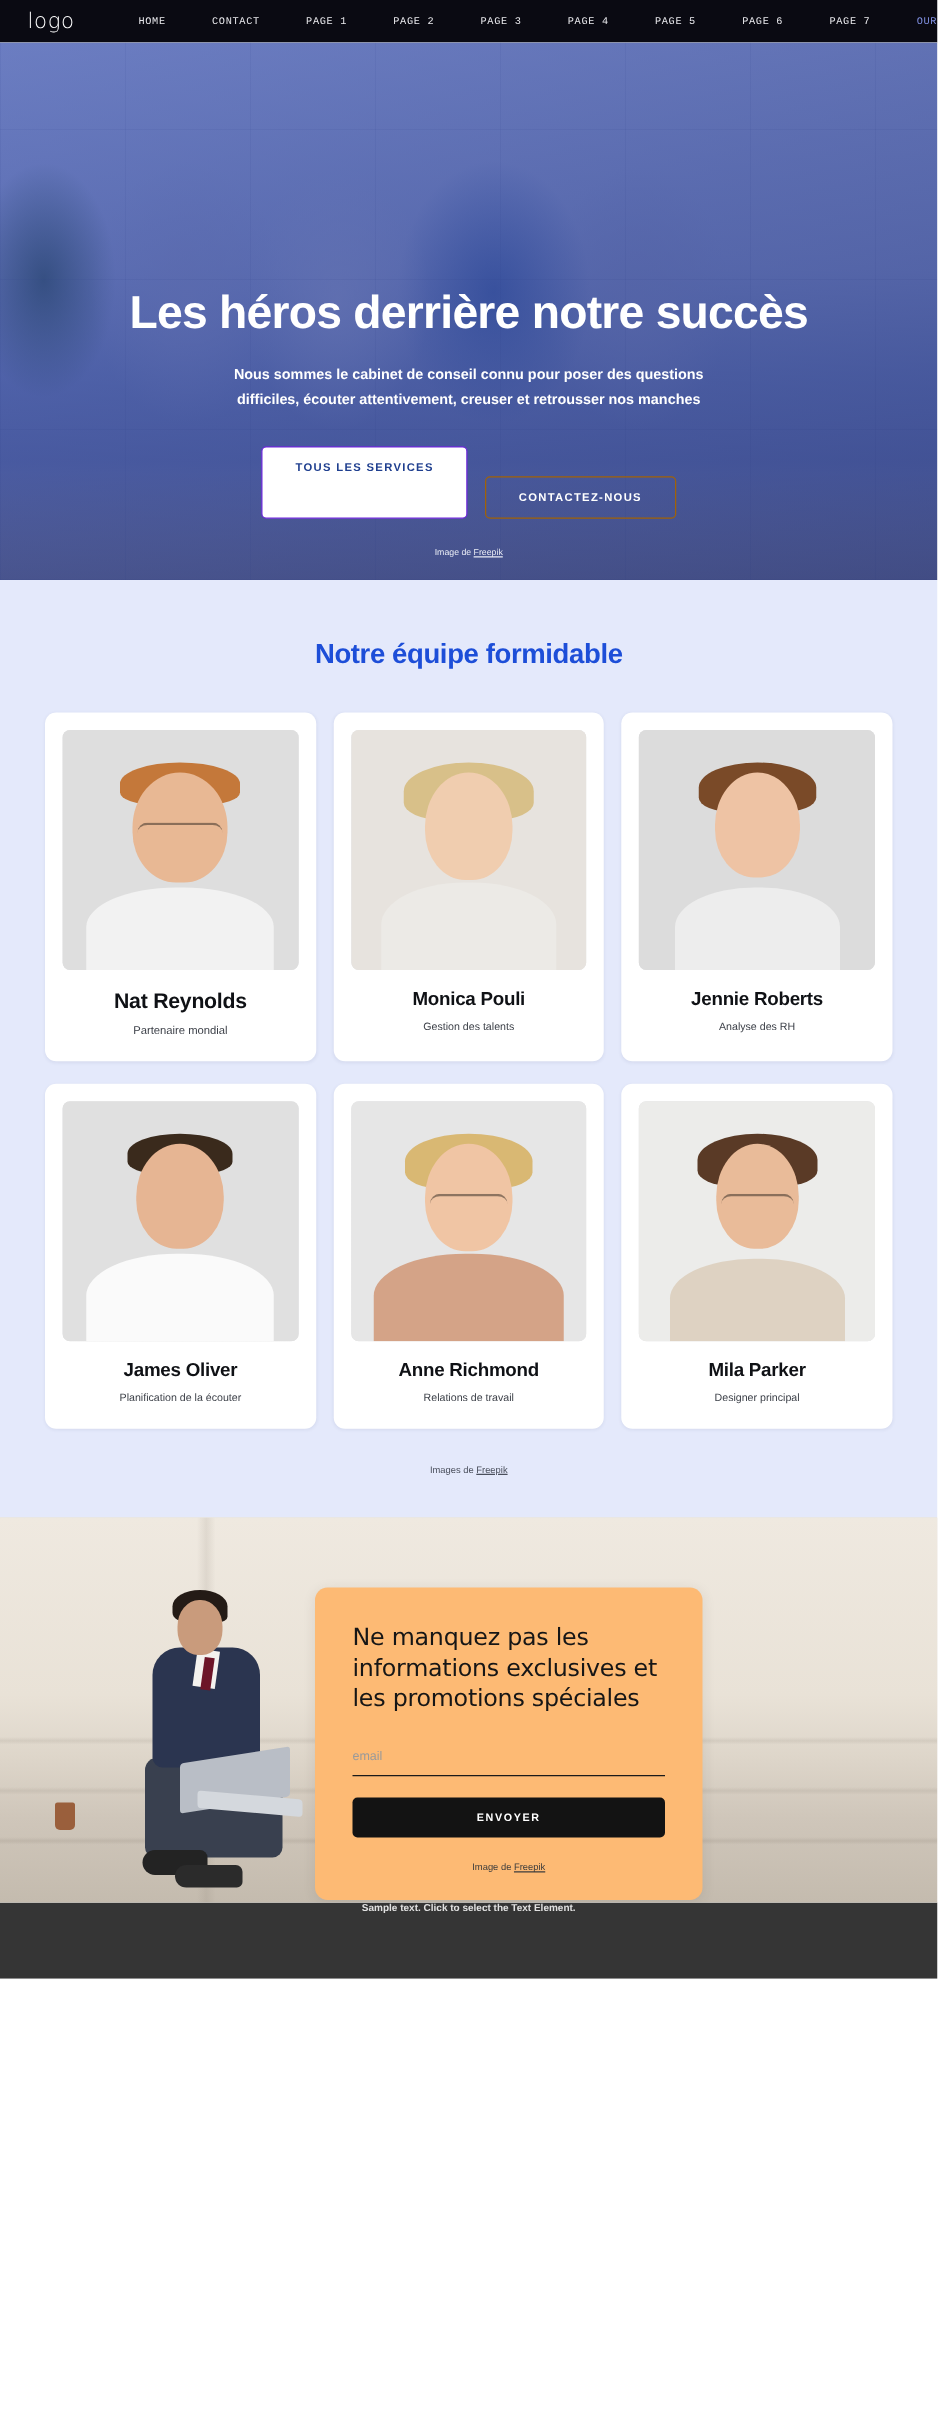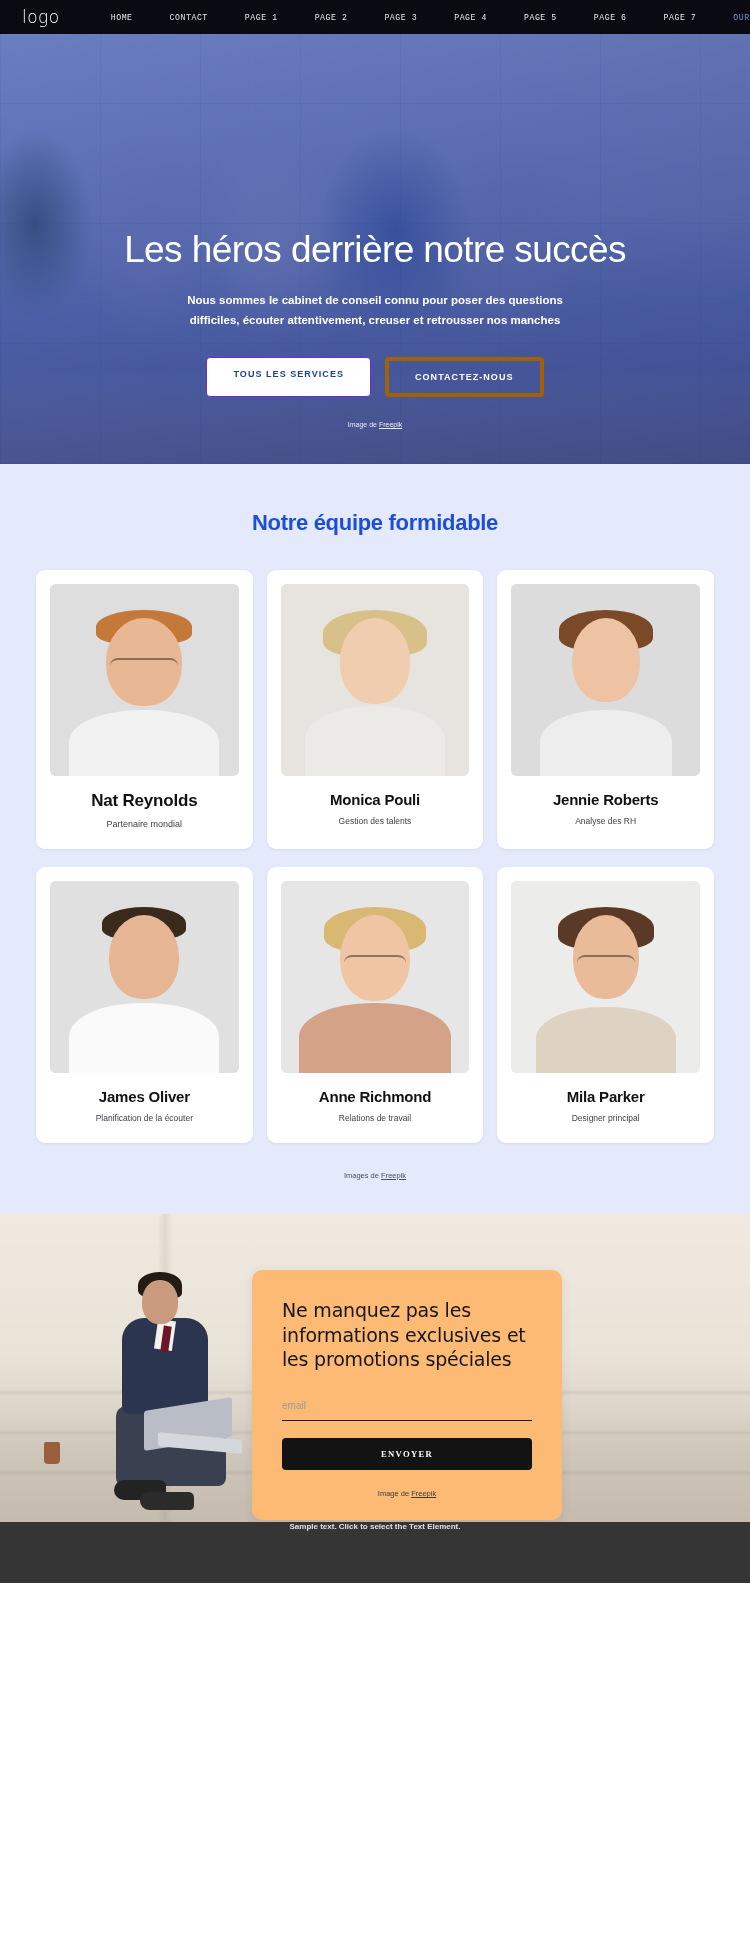--- a/index.html
+++ b/index.html
@@ -85,21 +85,21 @@
     inset: 0;
     display: flex;
     flex-direction: column;
     align-items: center;
     justify-content: flex-start;
     padding-top: 195px;
   }
   .hero-title {
     color: #ffffff;
     font-size: 37px;
-    font-weight: 400;
+    font-weight: 700;
     letter-spacing: -0.6px;
     text-align: left;
     line-height: 1.12;
   }
   .hero-sub {
     margin-top: 21px;
     color: #ffffff;
     font-size: 11.5px;
     font-weight: 700;
     text-align: center;
@@ -121,21 +121,22 @@
     white-space: nowrap;
   }
   .btn-light {
     background: #ffffff;
     color: #1f3f8f;
     border: 1px solid #6d28d9;
   }
   .btn-outline {
     background: transparent;
     color: #ffffff;
-    border: 4px solid #a16207;
+    border: 1px solid #a16207;
+    margin-top: 24px;
   }
   .credit {
     margin-top: 24px;
     font-size: 7px;
     color: #e9ecf5;
     text-align: center;
   }
   .credit a { color: #e9ecf5; text-decoration: underline; }
 
   
@@ -325,21 +326,21 @@
     width: 100%;
     background: #131313;
     color: #ffffff;
     border: none;
     border-radius: 4px;
     padding: 11px 16px;
     font-size: 8.6px;
     font-weight: 700;
     letter-spacing: 1.3px;
     cursor: pointer;
-    font-family: Liberation Serif, serif;
+    font-family: Liberation Sans, sans-serif;
   }
   .news-credit {
     margin-top: 19px;
     font-size: 7.5px;
     color: #3c3c3c;
     text-align: center;
   }
   .news-credit a { color: #3c3c3c; text-decoration: underline; }
 
   

